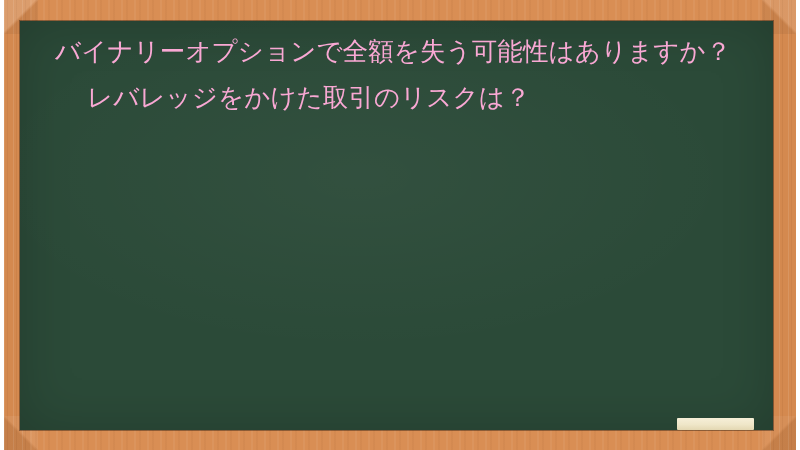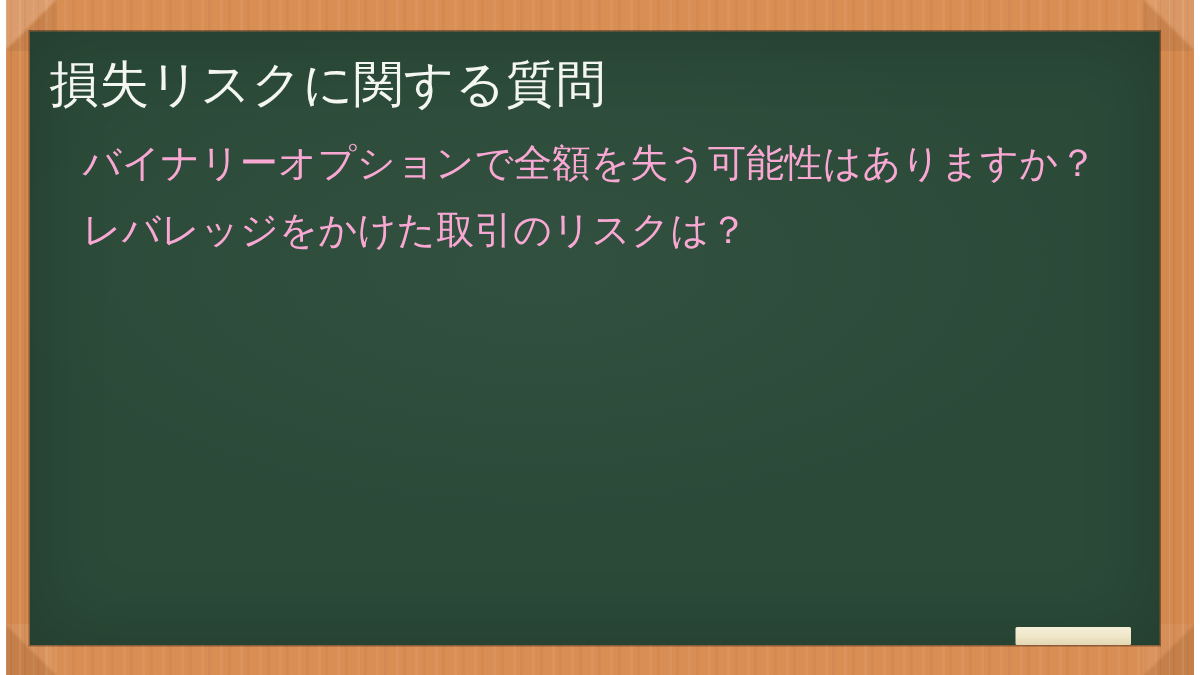--- a/index.html
+++ b/index.html
@@ -134,21 +134,21 @@
   }
 
   .q-item {
     color: #f9a8d4;
     font-size: 25.5px;
     line-height: 1.33;
     letter-spacing: 0.1px;
     margin: 0 0 12px 0;
     max-width: 690px;
   }
-  .q-item:last-child { margin-bottom: 0; }
+  .q-item:last-child { margin-bottom: 0; margin-left: 32px; }
 
   
   .chalk {
     position: absolute;
     left: 677px;
     top: 418px;
     width: 77px;
     height: 12px;
     background: linear-gradient(to bottom, #f6efd8 0%, #efe6c8 55%, #e3d7b2 100%);
     border-radius: 1px;
@@ -166,21 +166,20 @@
     <div class="miter tl"></div>
     <div class="miter tr"></div>
     <div class="miter bl"></div>
     <div class="miter br"></div>
   </div>
 
   <div class="board">
     <div class="board-wash"></div>
 
     <div class="board-content">
-      <h1 class="board-title">損失リスクに関する質問</h1>
 
       <ul class="q-list">
         <li class="q-item">バイナリーオプションで全額を失う可能性はありますか？</li>
         <li class="q-item">レバレッジをかけた取引のリスクは？</li>
       </ul>
     </div>
   </div>
 
   <div class="chalk"></div>
 

